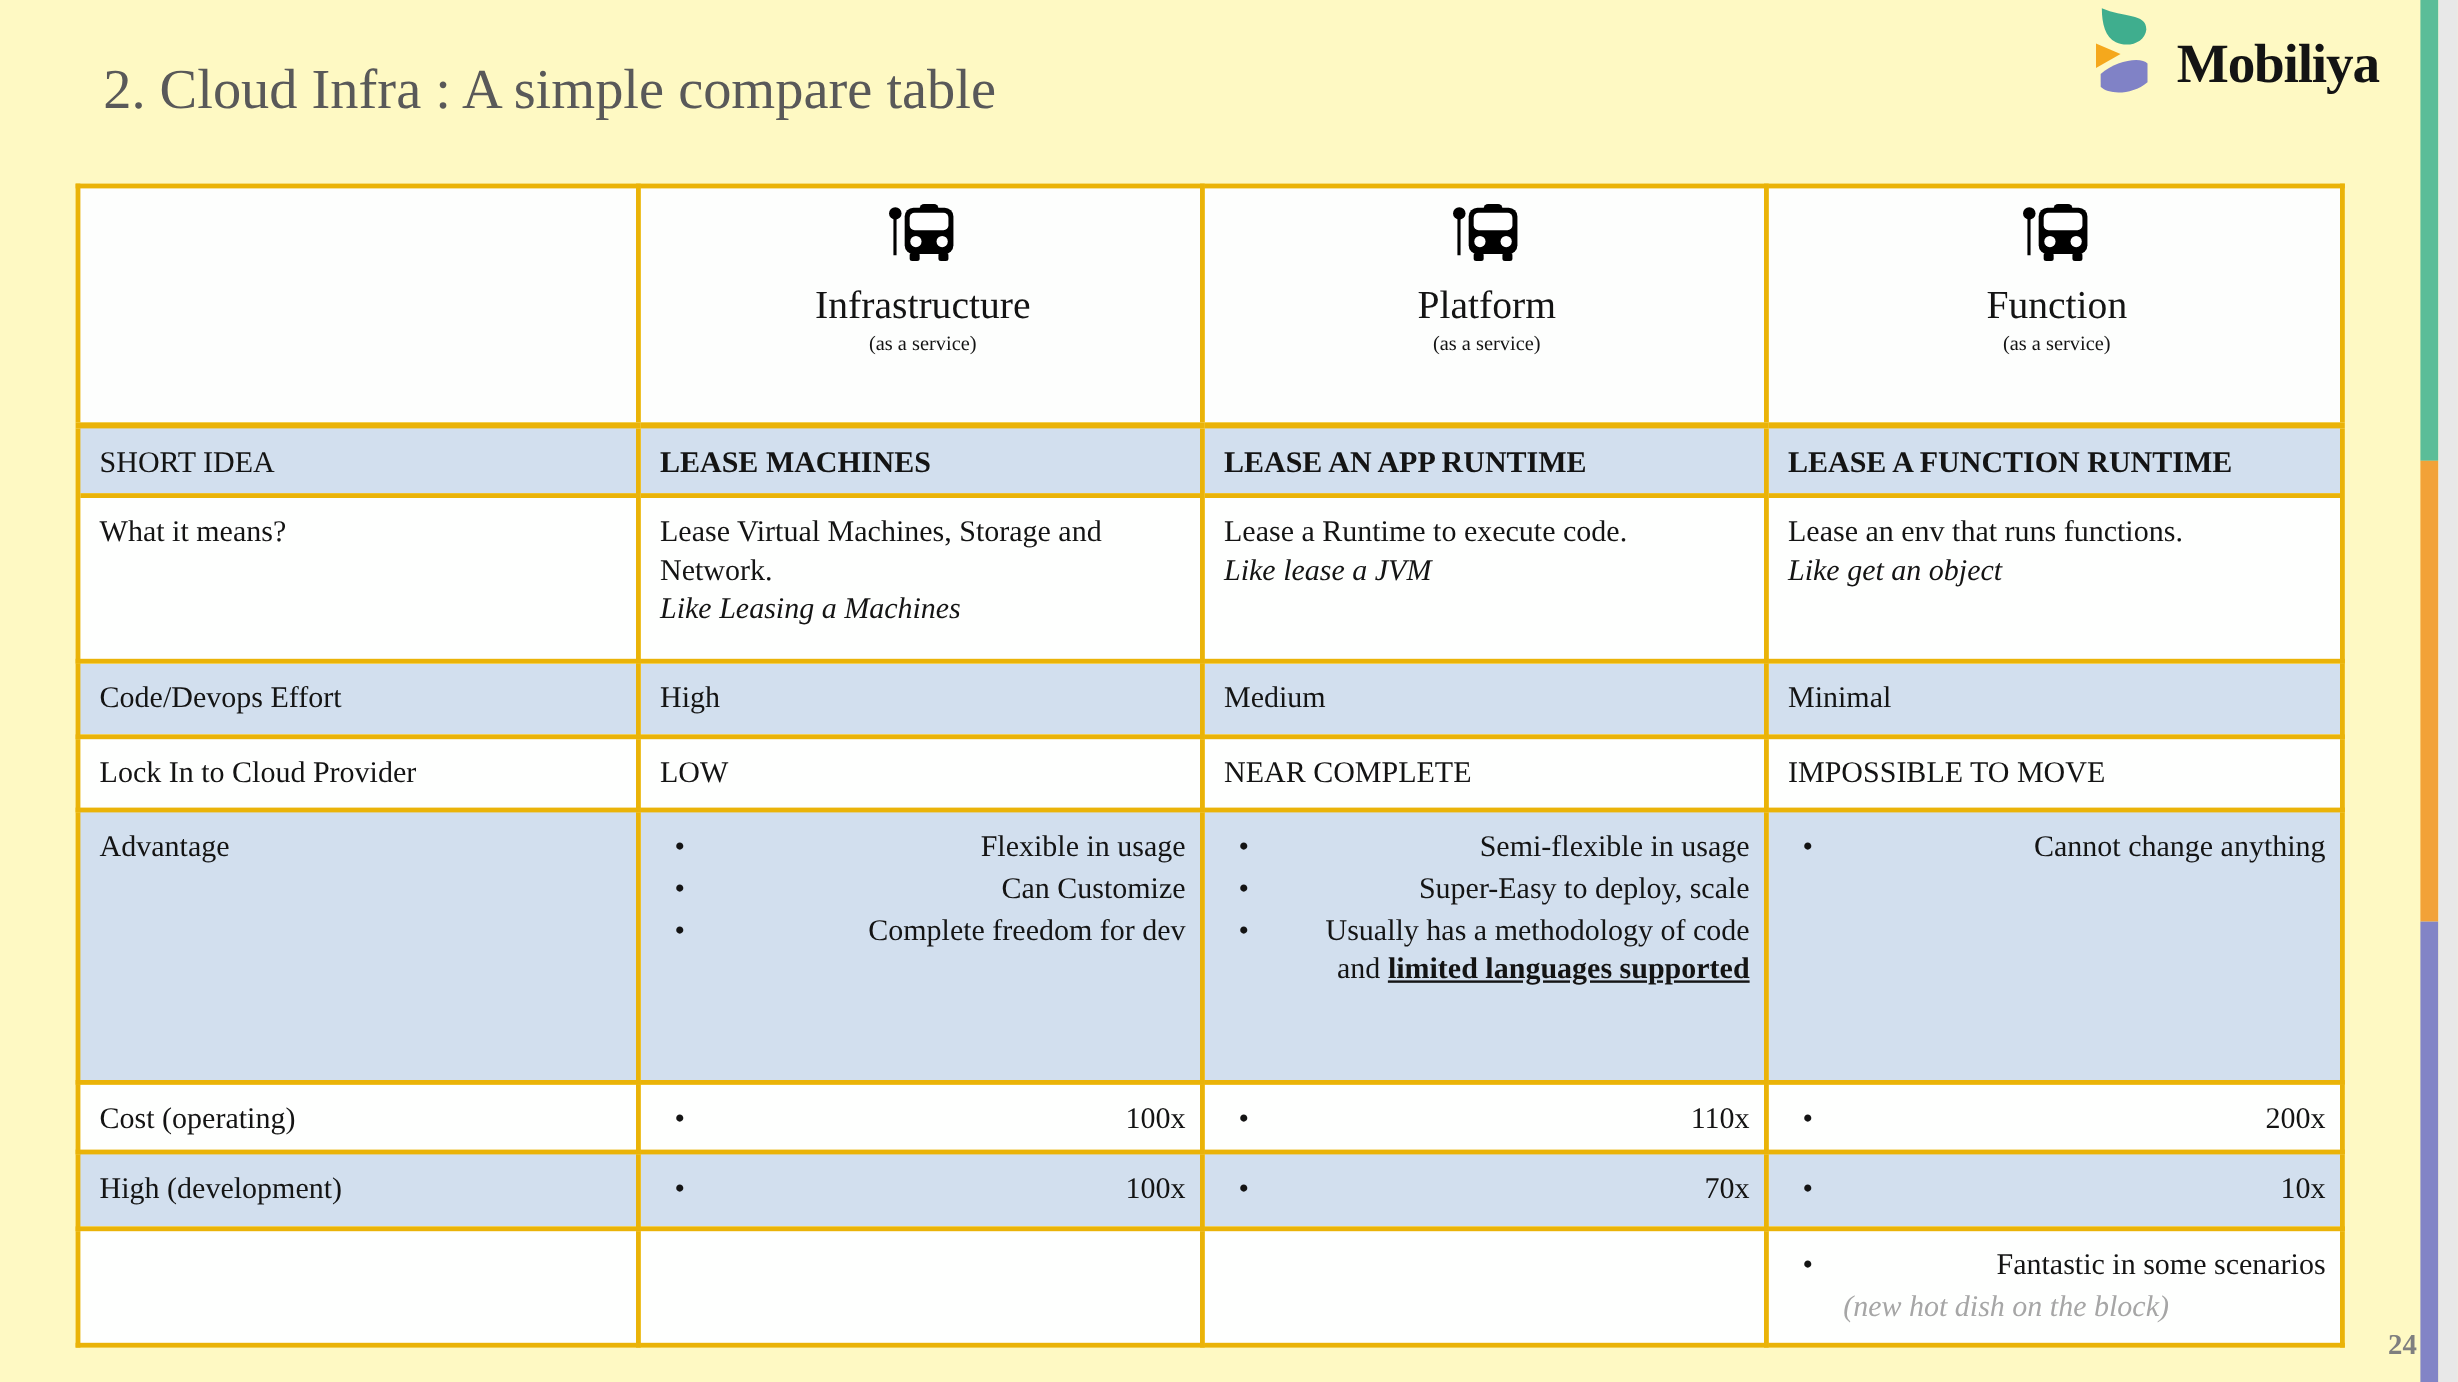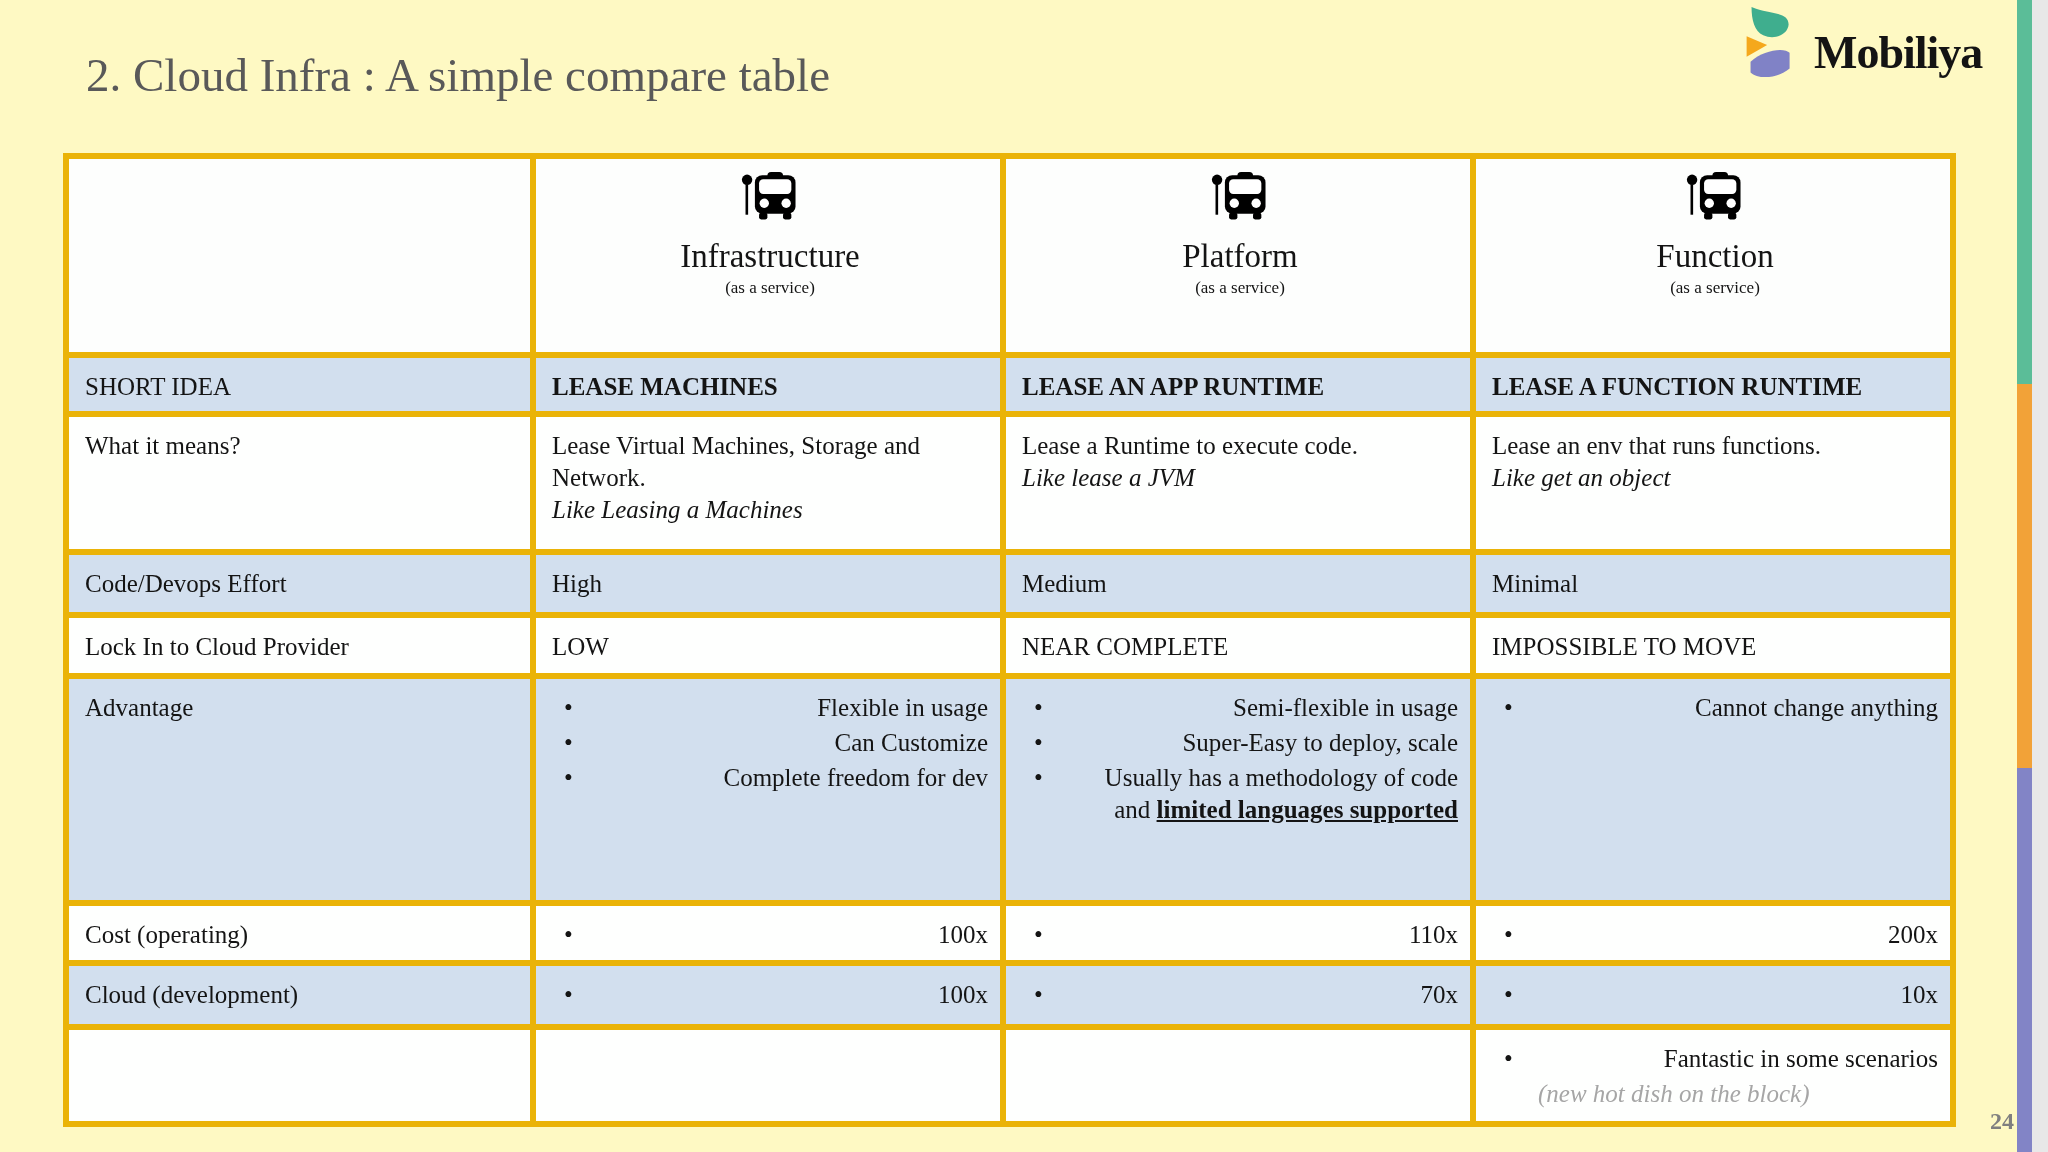--- a/index.html
+++ b/index.html
@@ -19,21 +19,21 @@
   .accent-bar{position:absolute;right:0;top:0;width:15px;height:1152px;}
   .accent-bar div{width:15px;height:384px;}
   
   .page-number{position:absolute;left:1990px;top:1108px;font-size:24px;font-weight:700;color:#7f7f7f;}
   
   table.compare{
     position:absolute;left:63px;top:153px;width:1887px;
     border-collapse:collapse;table-layout:fixed;
   }
   table.compare td{
-    border:6px solid #eab308;vertical-align:top;
+    border:4px solid #eab308;vertical-align:top;
     padding:13px 12px 6px 16px;font-size:25px;line-height:32px;
     overflow:hidden;
   }
   tr.r-head td{border-bottom-width:5px;background:#fdfefd;}
   tr.r-sidea td{border-bottom-width:3px;}
   .bg-blue td{background:#d2dfee;}
   .bg-white td{background:#fefffe;}
   td.label-cell{font-size:27px;padding-left:15px;}
   
   td.head-cell{text-align:center;padding-top:36px;}
@@ -203,21 +203,21 @@
             </ul>
       </td>
       <td>
         <ul class="cellist">
               <li>200x</li>
             </ul>
       </td>
     </tr>
 
     <tr class="bg-blue" style="height:64px">
-      <td class="label-cell">Cloud (development)</td>
+      <td class="label-cell">High (development)</td>
       <td>
         <ul class="cellist">
               <li>100x</li>
             </ul>
       </td>
       <td>
         <ul class="cellist">
               <li>70x</li>
             </ul>
       </td>

